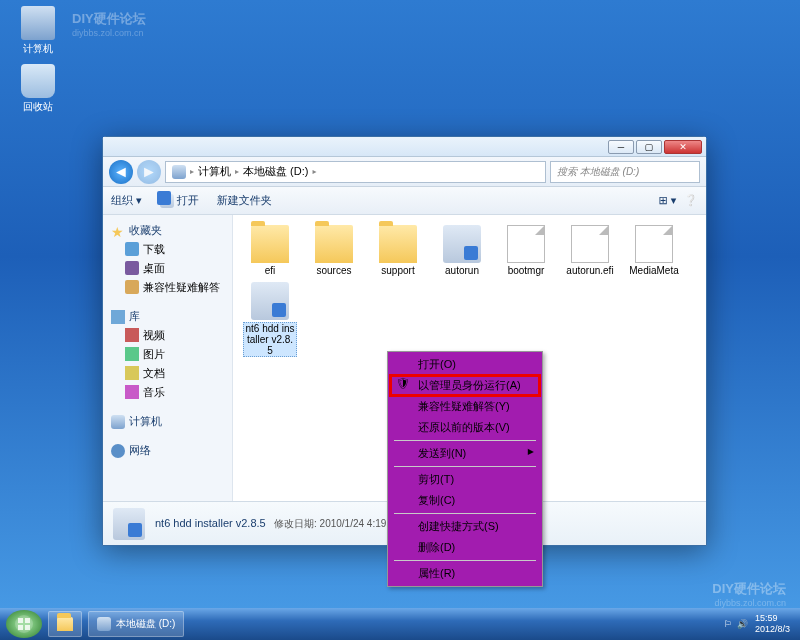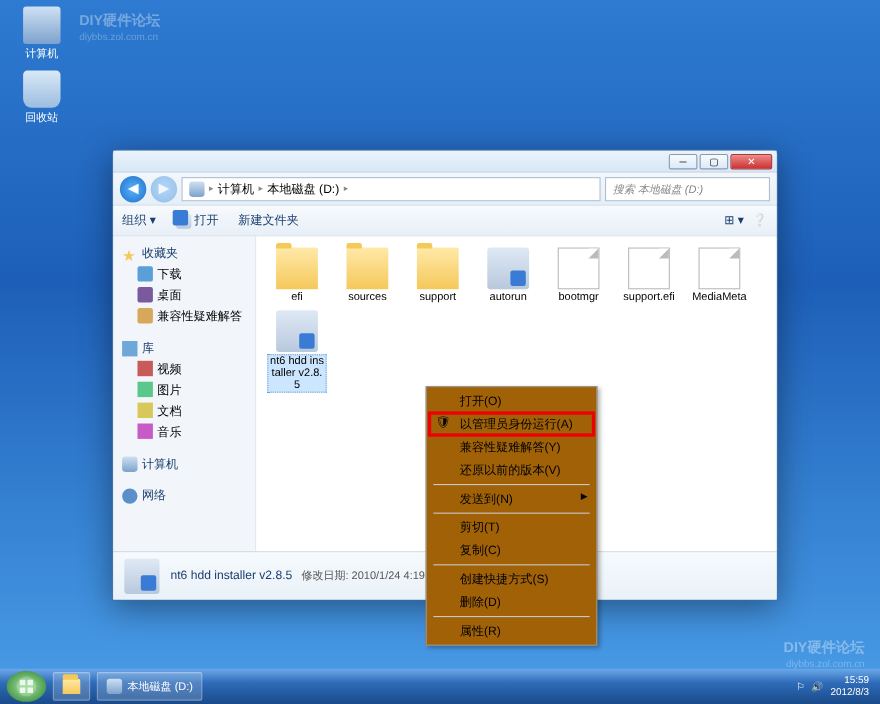--- a/index.html
+++ b/index.html
@@ -35,38 +35,38 @@
 .sb-item { display: flex; align-items: flex-start; gap: 4px; padding: 2px 4px 2px 18px; cursor: pointer; }
 .sbico { width: 14px; height: 14px; flex-shrink: 0; }
 
 .content { flex: 1; position: relative; background: #fff; padding: 10px; }
 .files { display: flex; flex-wrap: wrap; gap: 6px 10px; align-content: flex-start; }
 .file { width: 54px; text-align: center; font-size: 10px; cursor: pointer; line-height: 1.1; }
 .file .fico { width: 38px; height: 38px; margin: 0 auto 2px; }
 .file.sel .lbl { background: #cde6ff; border: 1px dotted #6a9fd4; }
 .file .lbl { display: inline-block; padding: 0 1px; word-break: break-all; }
 
-.ctxmenu { position: absolute; left: 154px; top: 136px; width: 156px; background: #a16207; border: 1px solid #979797; box-shadow: 2px 2px 4px rgba(0,0,0,.3); font-size: 11px; padding: 2px; }
+.ctxmenu { position: absolute; left: 154px; top: 136px; width: 156px; background: #a21caf; border: 1px solid #979797; box-shadow: 2px 2px 4px rgba(0,0,0,.3); font-size: 11px; padding: 2px; }
 .ctxmenu .mi { padding: 3px 18px 3px 28px; cursor: pointer; position: relative; }
 .ctxmenu .mi.hl { outline: 3px solid #e00; outline-offset: -2px; }
 .ctxmenu .mi .sub { position: absolute; right: 6px; top: 4px; font-size: 8px; }
 .ctxmenu .sep { height: 1px; background: #c8c8c8; margin: 2px 4px; }
 .ctxmenu .mico { position: absolute; left: 6px; top: 2px; width: 14px; height: 14px; }
 
 .details { height: 44px; border-top: 1px solid #d0dbe6; background: linear-gradient(#f6fafd,#e9f1f8); display: flex; align-items: center; padding: 4px 10px; font-size: 10px; gap: 10px; }
 .details .dico { width: 32px; height: 32px; }
 .details .dtext { line-height: 1.3; }
 .details .dname { font-size: 11px; color: #1a3e6e; }
 .details .dmeta { color: #555; }
 
 .taskbar { position: absolute; left: 0; right: 0; bottom: 0; height: 32px; background: linear-gradient(#6ba8e8,#2e6bb8 40%,#1a4a8a); display: flex; align-items: center; padding: 0 6px; }
 .start { width: 36px; height: 28px; border-radius: 50%; background: radial-gradient(#8fd48f 20%,#2a7a2a); display: flex; align-items: center; justify-content: center; cursor: pointer; }
 .taskitem { height: 26px; margin-left: 6px; padding: 0 8px; background: rgba(255,255,255,.18); border: 1px solid rgba(255,255,255,.3); border-radius: 2px; display: flex; align-items: center; gap: 5px; font-size: 10px; color: #fff; cursor: pointer; }
 .tray { margin-left: auto; display: flex; align-items: center; gap: 6px; color: #fff; font-size: 9px; }
-.clock { text-align: right; line-height: 1.2; padding-right: 4px; cursor: pointer; }
+.clock { text-align: left; line-height: 1.2; padding-right: 4px; cursor: pointer; }
 
 
 .ico-folder { background: linear-gradient(#ffe9a8,#f5c85a); border-radius: 2px 2px 0 0; position: relative; }
 .ico-folder::before { content:""; position:absolute; top:-4px; left:0; width:14px; height:5px; background:#f5c85a; border-radius:2px 2px 0 0; }
 .ico-file { background: #fff; border: 1px solid #bbb; position: relative; }
 .ico-file::after { content:""; position:absolute; top:0; right:0; width:9px; height:9px; background:linear-gradient(135deg,#fff 48%,#bbb 52%); }
 .ico-exe { background: linear-gradient(#dfe9f5,#b8c8dd); border-radius: 3px; position: relative; }
 .ico-exe::after { content:""; position:absolute; bottom:3px; right:3px; width:14px; height:14px; background:#3a7bd5; border-radius:2px; }
 .ico-pc { background: linear-gradient(#cfe0f2,#7da2ce); border-radius: 3px; }
 .ico-star { color:#f5c85a; font-size:14px; }
@@ -180,21 +180,21 @@
       </div>
     </div>
 
     <div class="content">
       <div class="files" id="files">
           <div class="file"><div class="fico ico-folder"></div><span class="lbl">efi</span></div>
           <div class="file"><div class="fico ico-folder"></div><span class="lbl">sources</span></div>
           <div class="file"><div class="fico ico-folder"></div><span class="lbl">support</span></div>
           <div class="file"><div class="fico ico-exe"></div><span class="lbl">autorun</span></div>
           <div class="file"><div class="fico ico-file"></div><span class="lbl">bootmgr</span></div>
-          <div class="file"><div class="fico ico-file"></div><span class="lbl">support.efi</span></div>
+          <div class="file"><div class="fico ico-file"></div><span class="lbl">autorun.efi</span></div>
           <div class="file"><div class="fico ico-file"></div><span class="lbl">MediaMeta</span></div>
           <div class="file sel"><div class="fico ico-exe"></div><span class="lbl">nt6 hdd installer v2.8.5</span></div>
         </div>
 
       <div class="ctxmenu" id="ctxmenu">
           <div class="mi"><span>打开(O)</span></div>
           <div class="mi hl"><span class="mico ico-shield"></span><span>以管理员身份运行(A)</span></div>
           <div class="mi"><span>兼容性疑难解答(Y)</span></div>
           <div class="mi"><span>还原以前的版本(V)</span></div>
           <div class="sep"></div>

